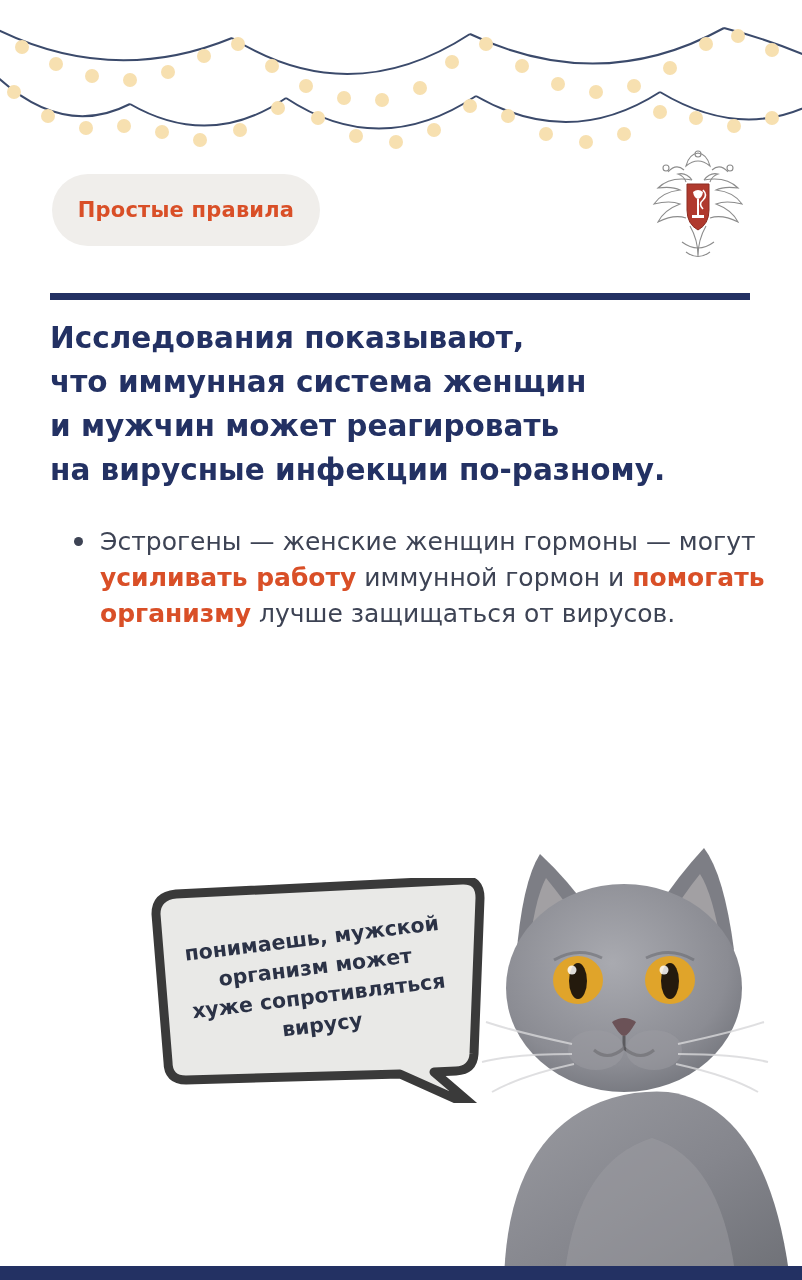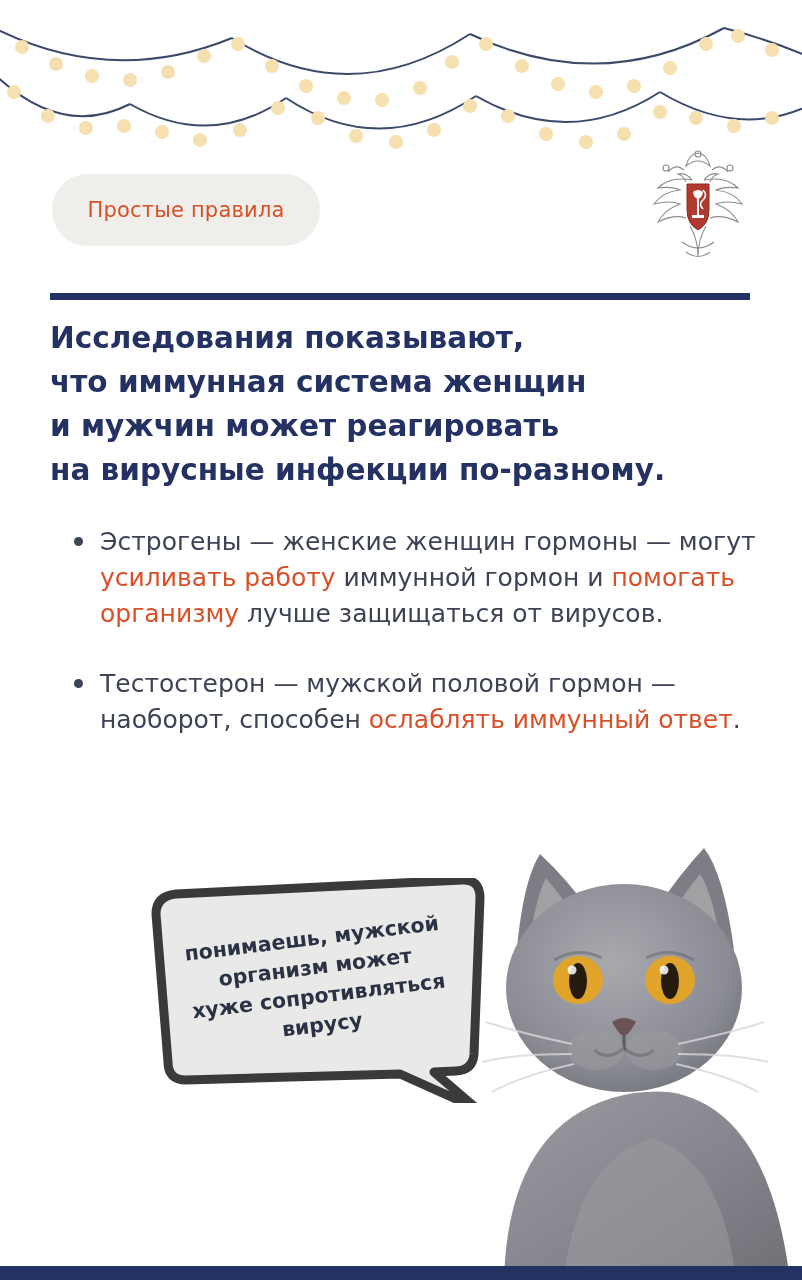--- a/index.html
+++ b/index.html
@@ -41,21 +41,21 @@
     width: 268px;
     height: 72px;
     background: #f0eeeb;
     border-radius: 36px;
     display: flex;
     align-items: center;
     justify-content: center;
   }
   .pill-label {
     font-size: 21px;
-    font-weight: normal;
+    font-weight: bold;
     color: #d94f27;
     letter-spacing: 0.2px;
   }
   .emblem {
     position: absolute;
     right: 52px;
     top: -24px;
     width: 104px;
     height: 124px;
   }
@@ -102,21 +102,21 @@
     position: absolute;
     left: 6px;
     top: 13px;
     width: 9px;
     height: 9px;
     border-radius: 50%;
     background: #3d4354;
   }
   .hl {
     color: #d94f27;
-    font-weight: normal;
+    font-weight: bold;
     text-align: center;
   }
 
   
   .cat-wrap {
     position: absolute;
     right: 0;
     bottom: 0;
     width: 330px;
     height: 440px;
@@ -263,24 +263,20 @@
 <div class="heading">Исследования показывают,
 что иммунная система женщин
 и мужчин может реагировать
 на вирусные инфекции по-разному.</div>
 
 <div class="bullets">
   <div class="bullet-item">
     <span class="bullet-dot"></span>
     <span class="bullet-text"><span>Эстрогены — женские женщин гормоны — могут </span><span class="hl">усиливать работу</span><span> иммунной гормон и </span><span class="hl">помогать организму</span><span> лучше защищаться от вирусов.</span></span>
   </div>
-  <div class="bullet-item">
-    <span class="bullet-dot"></span>
-    <span class="bullet-text"><span>Тестостерон — мужской половой гормон — наоборот, способен </span><span class="hl">ослаблять иммунный ответ</span><span>.</span></span>
-  </div>
 </div>
 
 <div class="cat-wrap">
   <svg width="330" height="440" viewBox="0 0 330 440" xmlns="http://www.w3.org/2000/svg">
     <defs>
       <linearGradient id="furGrad" x1="0" y1="0" x2="1" y2="1">
         <stop offset="0%" stop-color="#9a9ba1"></stop>
         <stop offset="55%" stop-color="#85868d"></stop>
         <stop offset="100%" stop-color="#6e7076"></stop>
       </linearGradient>

